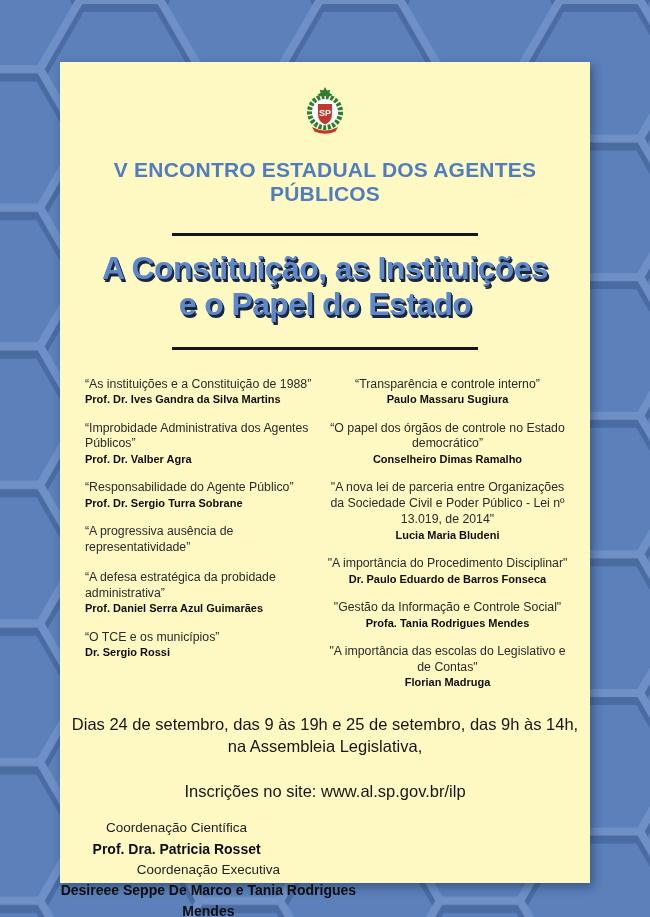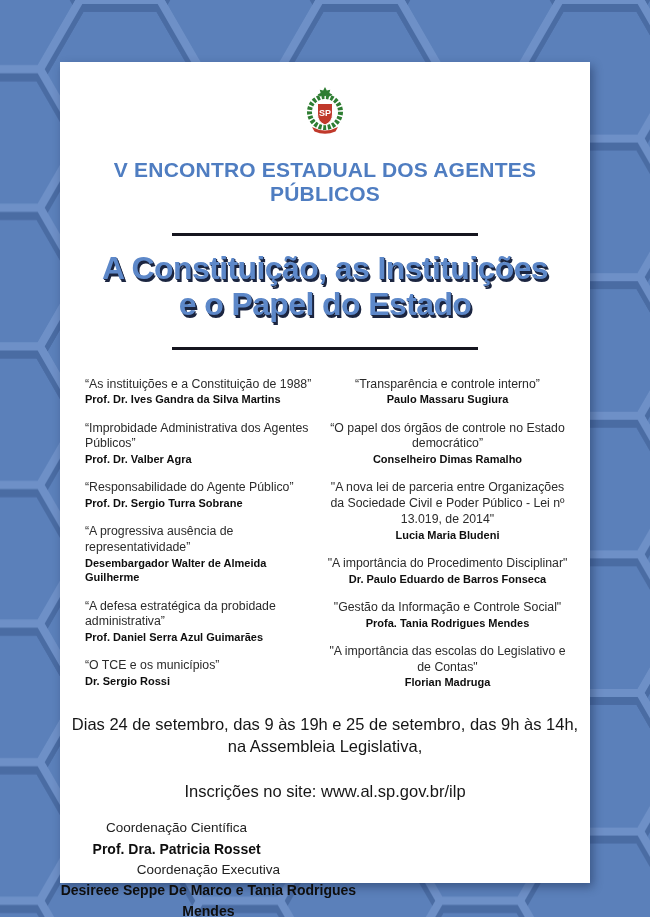--- a/index.html
+++ b/index.html
@@ -3,21 +3,21 @@
 <meta charset="utf-8">
 <style>
   html,body{margin:0;padding:0;background:#3d5a8a;}
   .poster{
     position:relative;width:650px;height:917px;overflow:hidden;
     font-family:"Liberation Sans",sans-serif;
   }
   .bg{position:absolute;inset:0;display:block;}
   .card{
     position:absolute;left:60px;top:62px;width:530px;height:821px;
-    background:#ffffff;box-sizing:border-box;
+    background:#fef9c3;box-sizing:border-box;
     box-shadow:3px 4px 9px rgba(20,35,70,.45);
     text-align:center;
   }
   
   .org-header{display:flex;align-items:center;justify-content:center;gap:10px;padding-top:24px;}
   .org-name{text-align:left;color:#2e2e2e;font-size:19px;letter-spacing:1.2px;line-height:1.08;}
   
   .banner{margin-top:22px;font-size:21px;font-weight:bold;color:#4f7dc1;letter-spacing:.2px;}
   .divider{width:306px;height:3px;background:#15151f;margin:0 auto;}
   .div-top{margin-top:27px;}
@@ -106,21 +106,20 @@
         <div class="item">
           <div class="talk">“Improbidade Administrativa dos Agentes Públicos”</div>
           <div class="speaker">Prof. Dr. Valber Agra</div>
         </div>
         <div class="item">
           <div class="talk">“Responsabilidade do Agente Público”</div>
           <div class="speaker">Prof. Dr. Sergio Turra Sobrane</div>
         </div>
         <div class="item">
           <div class="talk">“A progressiva ausência de representatividade”</div>
-          <div class="speaker">Desembargador Walter de Almeida Guilherme</div>
         </div>
         <div class="item">
           <div class="talk">“A defesa estratégica da probidade administrativa”</div>
           <div class="speaker">Prof. Daniel Serra Azul Guimarães</div>
         </div>
         <div class="item">
           <div class="talk">“O TCE e os municípios”</div>
           <div class="speaker">Dr. Sergio Rossi</div>
         </div>
       </div>

